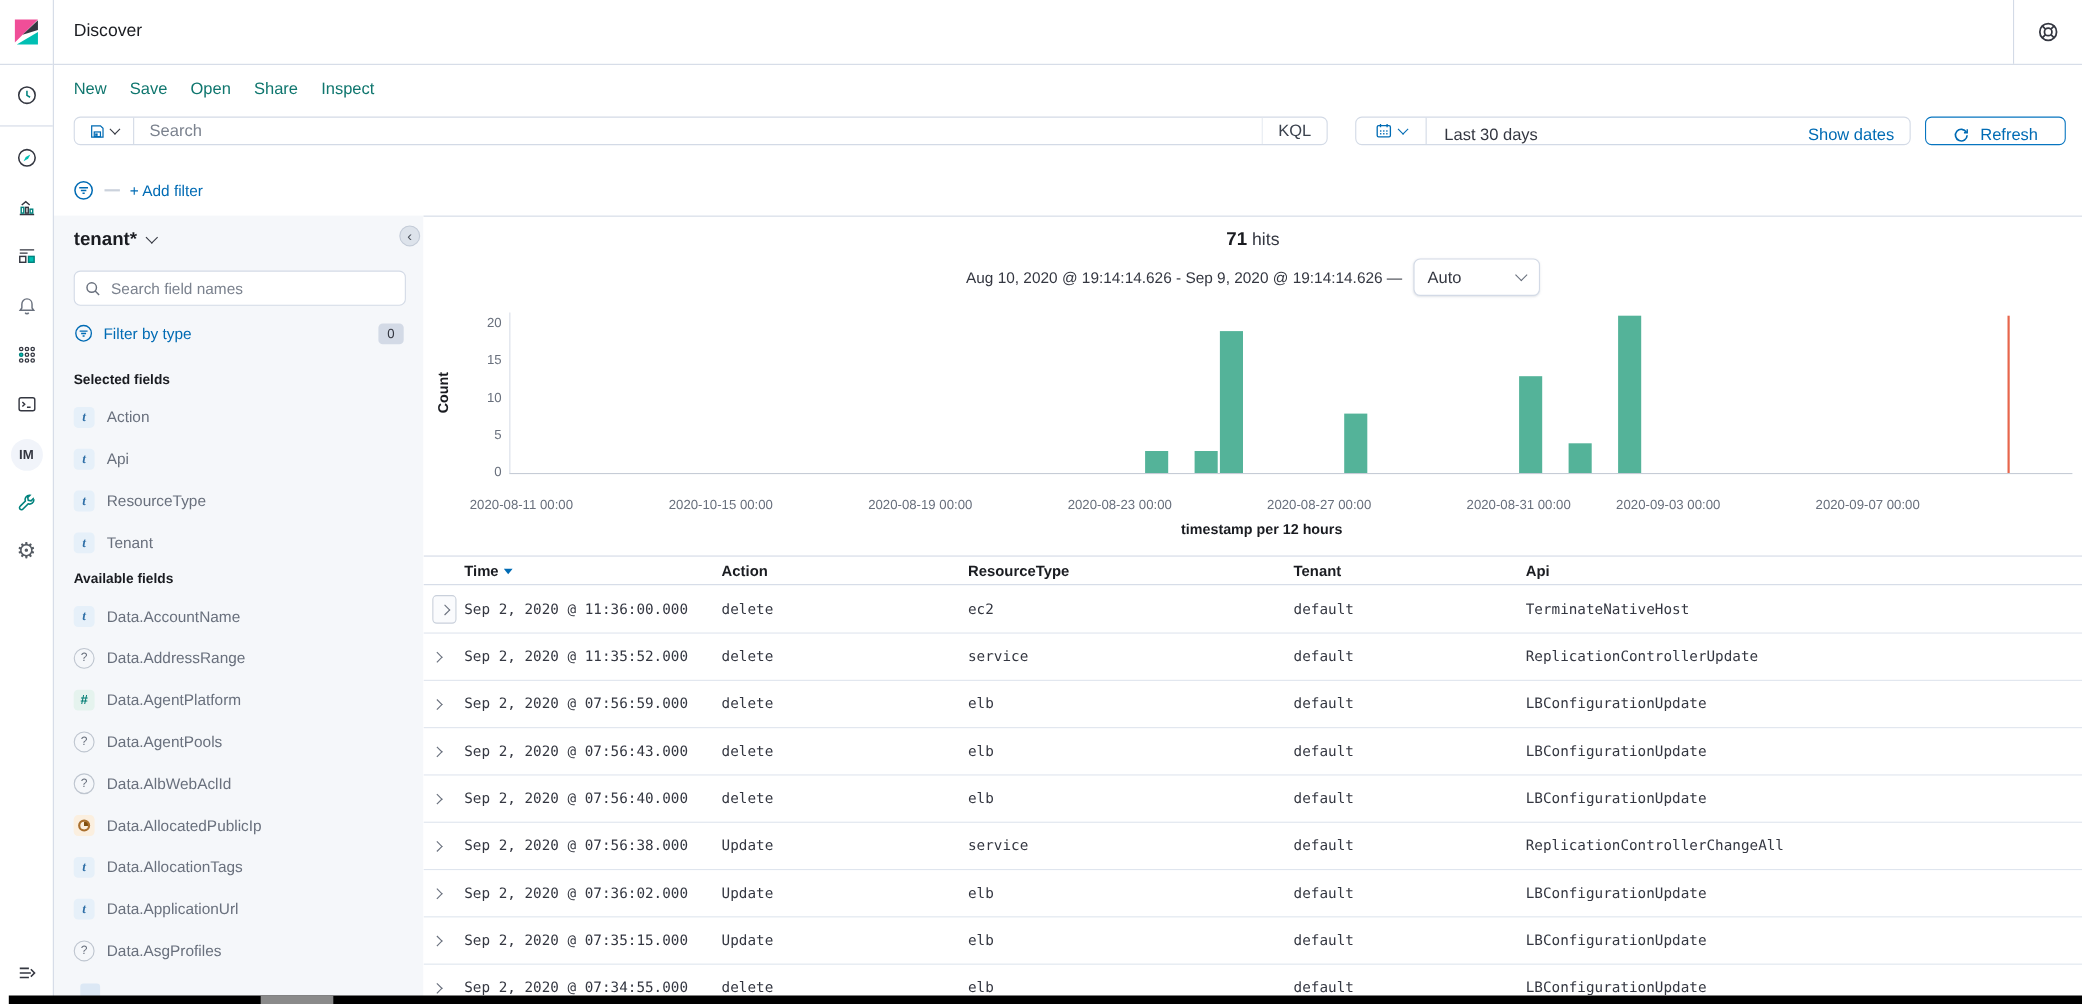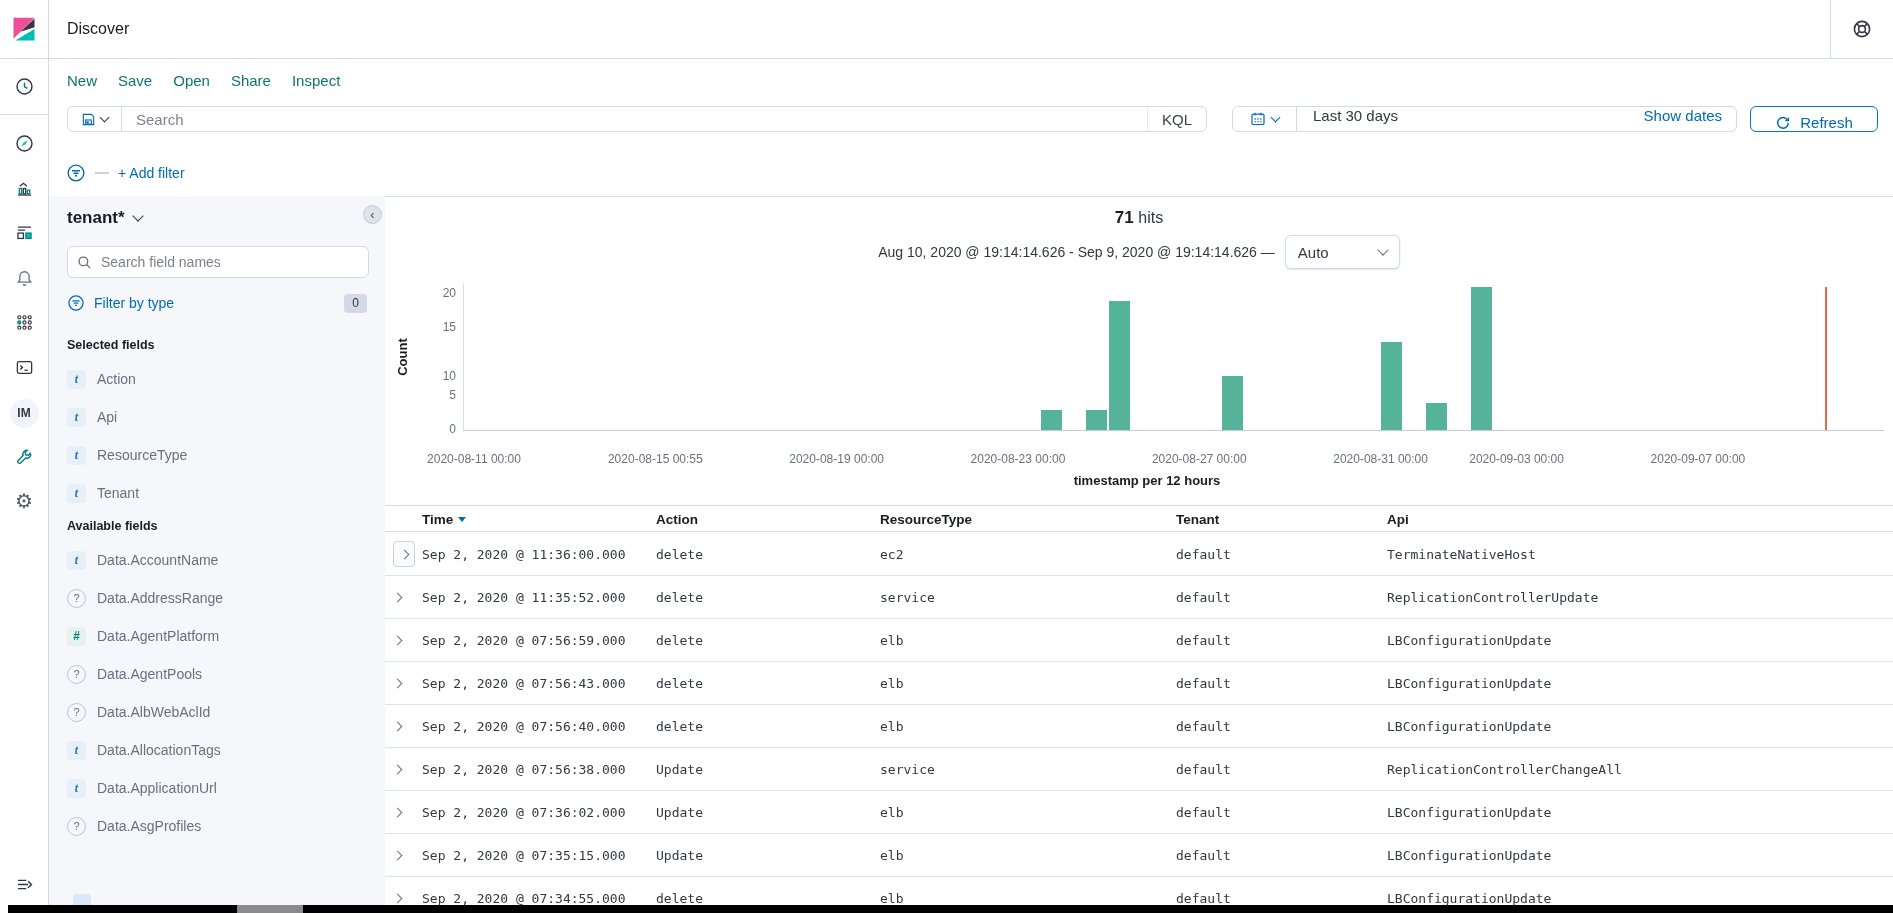--- a/index.html
+++ b/index.html
@@ -23,21 +23,21 @@
   .menu-bar{position:absolute;left:67px;top:72px;display:flex;gap:21px;z-index:2}
   .menu-link{font-size:15px;color:#0f766e;cursor:pointer}
 
   
   .query-row{position:absolute;left:67px;top:106px;right:15px;height:26px;display:flex;align-items:stretch}
   .search-box{flex:1;display:flex;align-items:center;border:1px solid #D3DAE6;border-radius:6px;background:#fff;box-sizing:border-box}
   .save-seg{width:54px;height:100%;border-right:1px solid #D3DAE6;display:flex;align-items:center;justify-content:center;gap:5px;cursor:pointer;box-sizing:border-box}
   .search-input{flex:1;border:none;outline:none;font-size:15px;padding:0 14px;color:#343741;background:transparent;font-family:"Liberation Sans",sans-serif}
   .search-input::placeholder{color:#7b828e}
   .kql{padding:0 14px;font-size:15px;color:#3b424e;align-self:stretch;display:flex;align-items:center;border-left:1px solid #E6EBF2;cursor:pointer}
-  .datepicker{width:505px;margin-left:25px;display:flex;align-items:flex-start;border:1px solid #D3DAE6;border-radius:6px;background:#fff;box-sizing:border-box}
+  .datepicker{width:505px;margin-left:25px;display:flex;align-items:flex-end;border:1px solid #D3DAE6;border-radius:6px;background:#fff;box-sizing:border-box}
   .cal-seg{width:64px;height:100%;border-right:1px solid #D3DAE6;display:flex;align-items:center;justify-content:center;gap:6px;cursor:pointer;box-sizing:border-box}
   .range-text{flex:1;padding-left:16px;font-size:15px;color:#343741;cursor:pointer}
   .show-dates{padding-right:14px;font-size:15px;color:#006BB4;cursor:pointer;white-space:nowrap}
   .refresh-btn{width:128px;margin-left:13px;border:1px solid #0775c0;border-radius:6px;background:#fff;color:#006BB4;font-size:15px;display:flex;align-items:flex-end;justify-content:center;gap:9px;cursor:pointer;box-sizing:border-box}
 
   
   .filter-row{position:absolute;left:66px;top:161px;height:24px;display:flex;align-items:center;gap:9px}
   .filter-dash{width:14px;height:2px;background:#CBD2DC}
   .add-filter{font-size:14px;color:#006BB4;cursor:pointer}
 
@@ -298,20 +298,26 @@
       </div>
       <div class="field-item">
         <span class="tok tok-unknown">?</span>
         <span class="field-name">Data.AgentPools</span>
       </div>
       <div class="field-item">
         <span class="tok tok-unknown">?</span>
         <span class="field-name">Data.AlbWebAclId</span>
       </div>
       <div class="field-item">
+        <span class="tok tok-ip">
+          <span class="ip-circle"></span>
+        </span>
+        <span class="field-name">Data.AllocatedPublicIp</span>
+      </div>
+      <div class="field-item">
         <span class="tok tok-t">t</span>
         <span class="field-name">Data.AllocationTags</span>
       </div>
       <div class="field-item">
         <span class="tok tok-t">t</span>
         <span class="field-name">Data.ApplicationUrl</span>
       </div>
       <div class="field-item">
         <span class="tok tok-unknown">?</span>
         <span class="field-name">Data.AsgProfiles</span>
@@ -332,25 +338,25 @@
       <span>Auto</span>
       <span class="carat" style="border-color:#69707D"></span>
     </div>
   </div>
 
   <span class="count-axis-label">Count</span>
   <div class="chart" id="chart-plot">
     <div class="xcaption">timestamp per 12 hours</div>
   <span class="ytick" style="top: 138px;">0</span>
       <span class="ytick" style="top: 104px;">5</span>
-      <span class="ytick" style="top: 70px; margin-top: 15px;">10</span>
+      <span class="ytick" style="top: 70px;">10</span>
       <span class="ytick" style="top: 36px;">15</span>
       <span class="ytick" style="top: 2px;">20</span>
       <span class="xtick" style="left: 10px;">2020-08-11 00:00</span>
-      <span class="xtick" style="left: 191.32px;">2020-08-15 00:55</span>
+      <span class="xtick" style="left: 191.32px;">2020-10-15 00:00</span>
       <span class="xtick" style="left: 372.64px;">2020-08-19 00:00</span>
       <span class="xtick" style="left: 553.96px;">2020-08-23 00:00</span>
       <span class="xtick" style="left: 735.28px;">2020-08-27 00:00</span>
       <span class="xtick" style="left: 916.6px;">2020-08-31 00:00</span>
       <span class="xtick" style="left: 1052.59px;">2020-09-03 00:00</span>
       <span class="xtick" style="left: 1233.91px;">2020-09-07 00:00</span>
       <div class="bar" style="left: 576.625px; height: 20.4px; background: rgb(84, 179, 153);"></div>
       <div class="bar" style="left: 621.955px; height: 20.4px; background: rgb(84, 179, 153);"></div>
       <div class="bar" style="left: 644.62px; height: 129.2px; background: rgb(84, 179, 153);"></div>
       <div class="bar" style="left: 757.945px; height: 54.4px; background: rgb(84, 179, 153);"></div>

